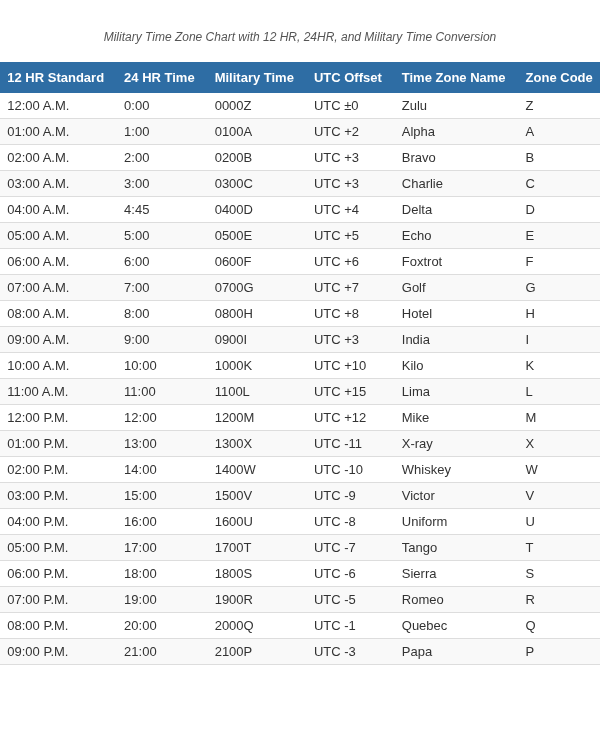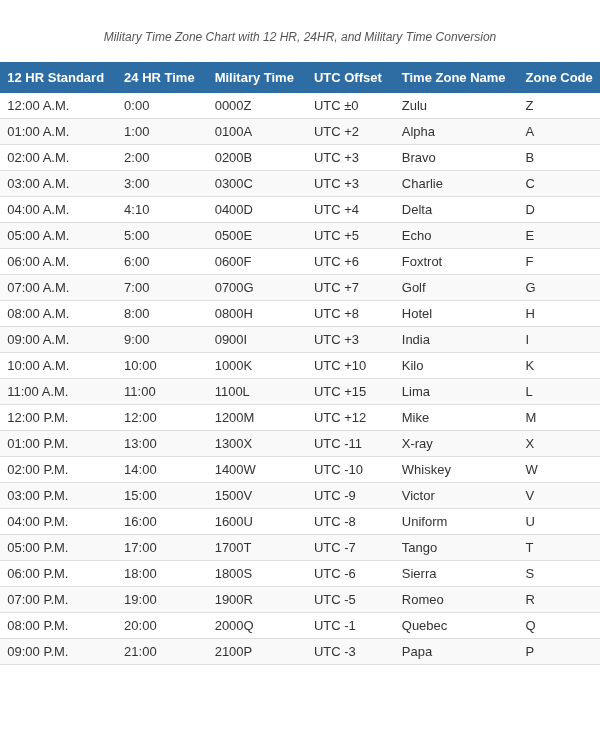--- a/index.html
+++ b/index.html
@@ -97,21 +97,21 @@
       <tr>
         <td>03:00 A.M.</td>
         <td>3:00</td>
         <td>0300C</td>
         <td>UTC +3</td>
         <td>Charlie</td>
         <td>C</td>
       </tr>
       <tr>
         <td>04:00 A.M.</td>
-        <td>4:10</td>
+        <td>4:45</td>
         <td>0400D</td>
         <td>UTC +4</td>
         <td>Delta</td>
         <td>D</td>
       </tr>
       <tr>
         <td>05:00 A.M.</td>
         <td>5:00</td>
         <td>0500E</td>
         <td>UTC +5</td>

